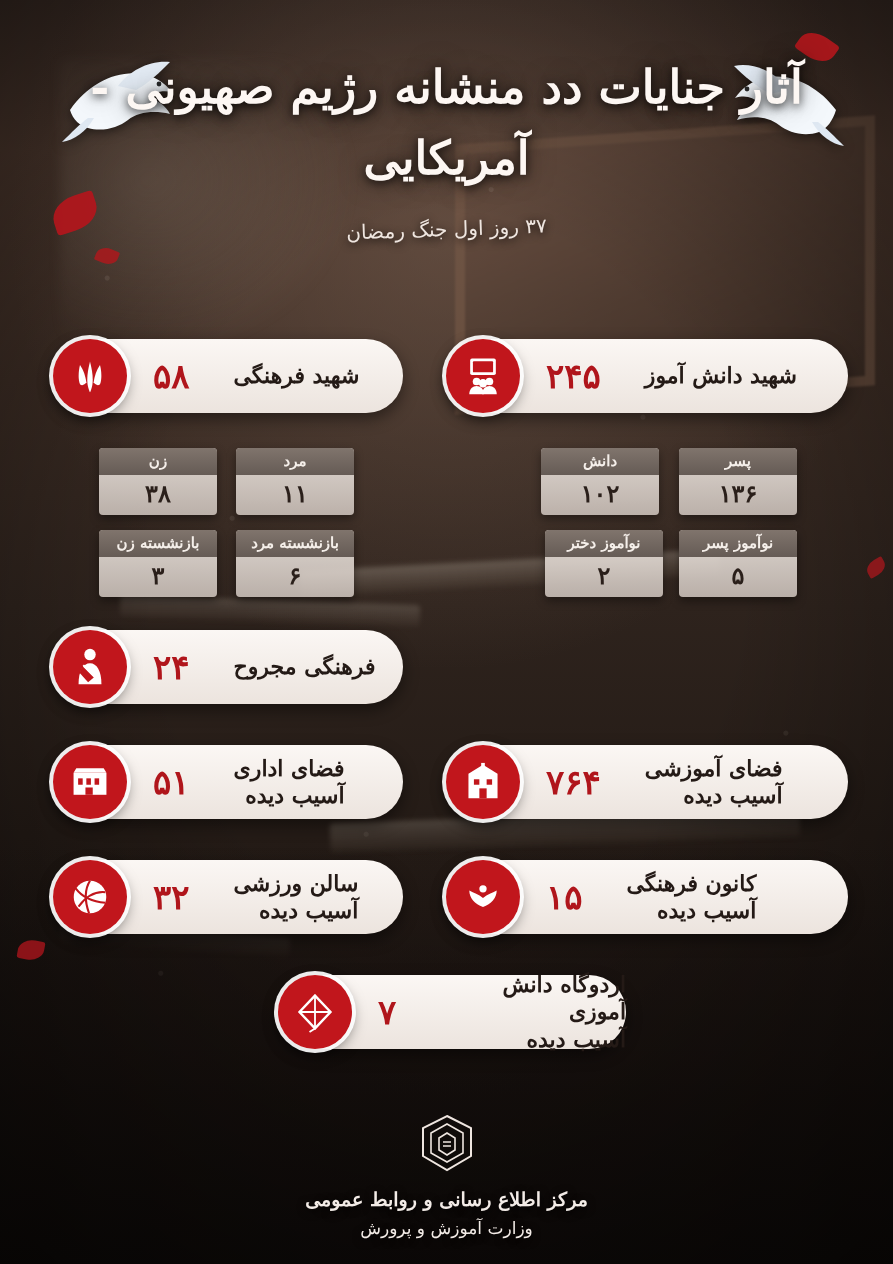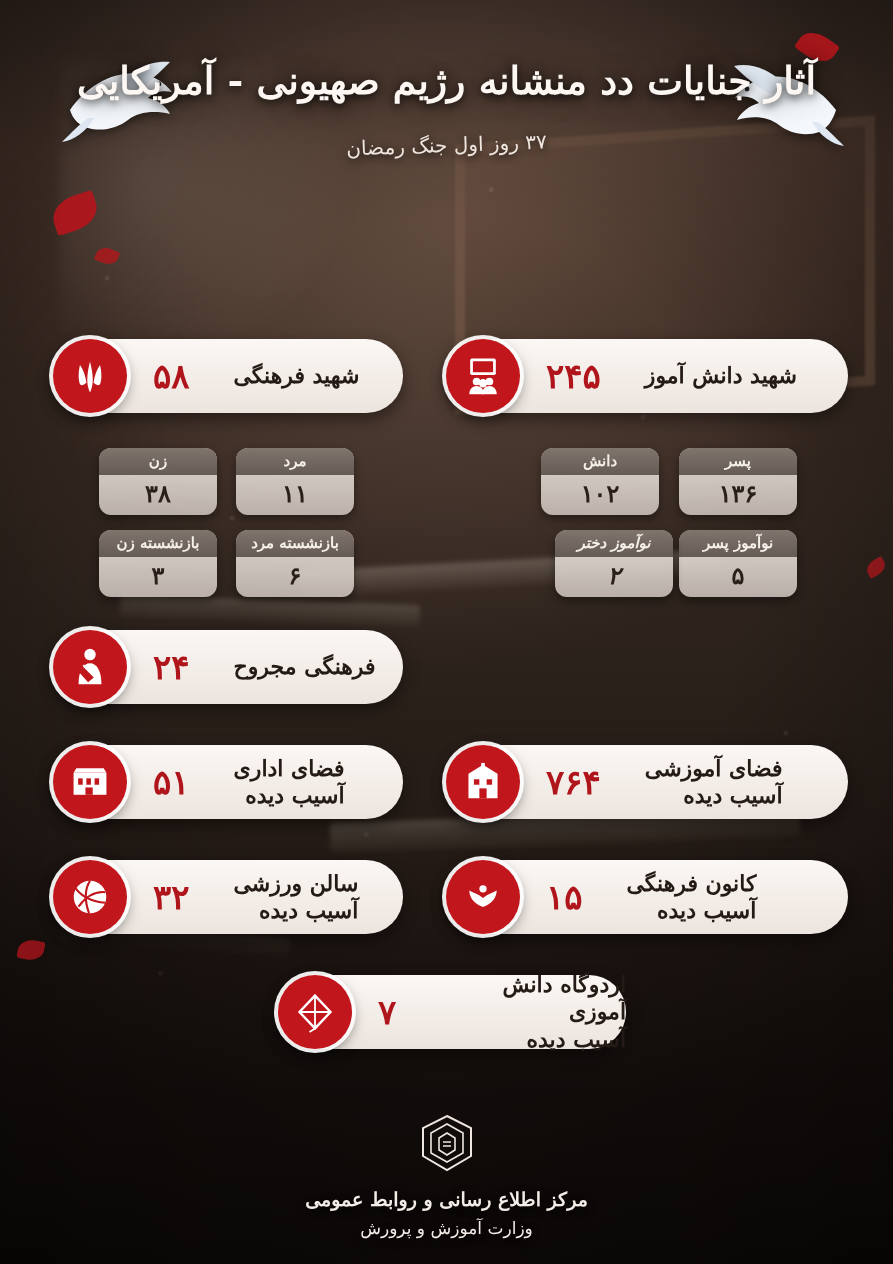--- a/index.html
+++ b/index.html
@@ -74,21 +74,21 @@
 
   
   .header {
     position: absolute; top: 52px; left: 0; right: 0;
     text-align: center;
     color: #fdf7f3;
   }
   .title-line {
     font-family: "DejaVu Serif", "Liberation Serif", serif;
     font-weight: bold;
-    font-size: 38px;
+    font-size: 46px;
     line-height: 1.55;
     letter-spacing: 0px;
     text-shadow: 0 2px 10px rgba(0,0,0,0.8), 0 0 26px rgba(0,0,0,0.6);
   }
   .title-line.second { font-size: 35px; }
   .subtitle {
     margin-top: 22px;
     font-family: "DejaVu Serif", "Liberation Serif", serif;
     font-size: 20px;
     color: #efe6e0;
@@ -132,21 +132,21 @@
     color: #241a16;
     line-height: 1.25;
     padding-left: 16px;
     white-space: pre-line;
   }
 
   
   .subcard {
     position: absolute;
     width: 118px;
-    border-radius: 12px;
+    border-radius: 4px;
     background: linear-gradient(180deg, rgba(236,229,223,0.92) 0%, rgba(205,195,188,0.88) 100%);
     box-shadow: 0 4px 10px rgba(0,0,0,0.4);
     overflow: hidden;
     text-align: center;
   }
   .subcard .head {
     background: linear-gradient(180deg, rgba(120,108,100,0.92), rgba(92,82,76,0.92));
     color: #f5efea;
     font-family: "DejaVu Serif", "Liberation Serif", serif;
     font-size: 15px;
@@ -246,21 +246,21 @@
     <div class="val">۱۳۶</div>
   </div>
   <div class="subcard" style="right:234px;top:448px;">
     <div class="head">دانش</div>
     <div class="val">۱۰۲</div>
   </div>
   <div class="subcard" style="right:96px;top:530px;">
     <div class="head">نوآموز پسر</div>
     <div class="val">۵</div>
   </div>
-  <div class="subcard" style="right:220px;top:530px;font-style:italic;">
+  <div class="subcard" style="right:230px;top:530px;">
     <div class="head">نوآموز دختر</div>
     <div class="val">۲</div>
   </div>
 
   <div class="pill" style="left:53px;top:339px;width:350px;flex-direction:row-reverse;">
     <div class="badge">
       <svg width="40" height="40" viewBox="0 0 44 44" fill="none">
         <path d="M22 6 C24 14 25 20 25 26 C25 33 23 38 22 40 C21 38 19 33 19 26 C19 20 20 14 22 6 Z" fill="#fff"></path>
         <path d="M11 10 C15 16 17 22 18 29 C16 32 13 33 11 31 C9 27 9 18 11 10 Z" fill="#fff"></path>
         <path d="M33 10 C29 16 27 22 26 29 C28 32 31 33 33 31 C35 27 35 18 33 10 Z" fill="#fff"></path>

